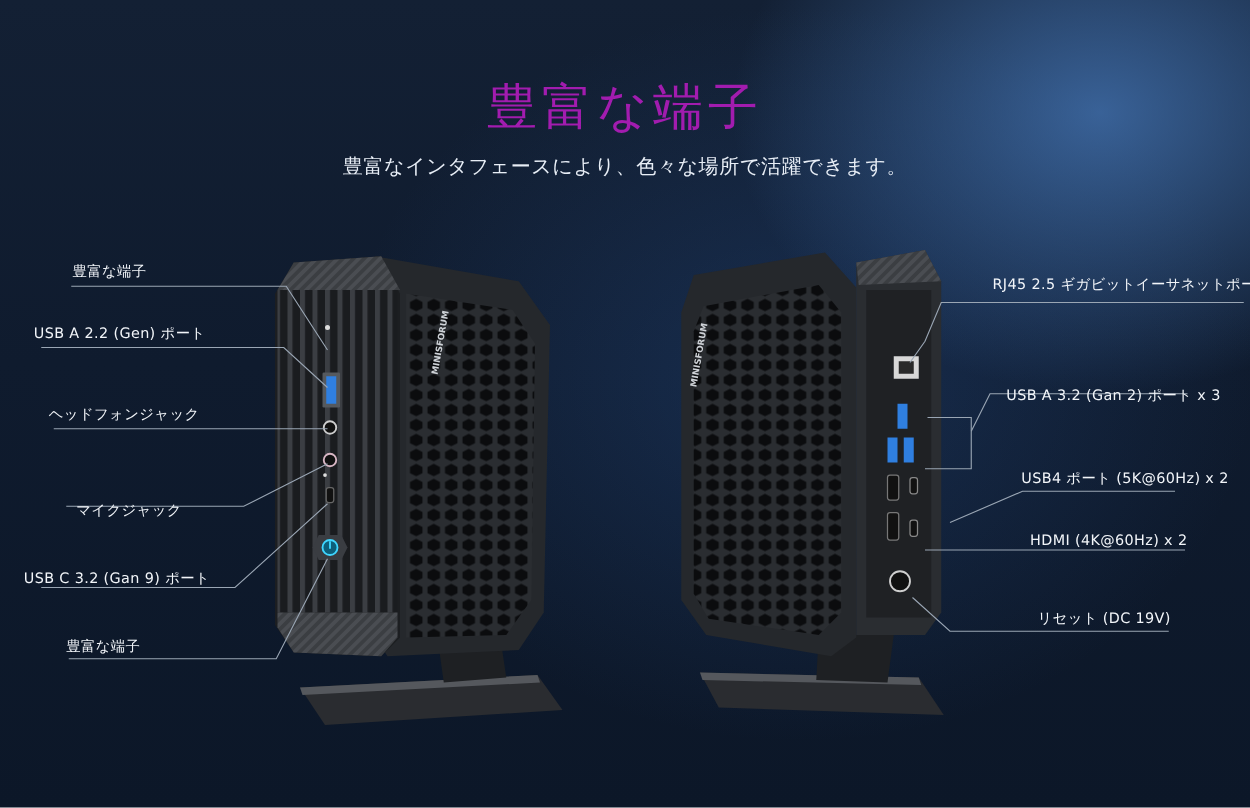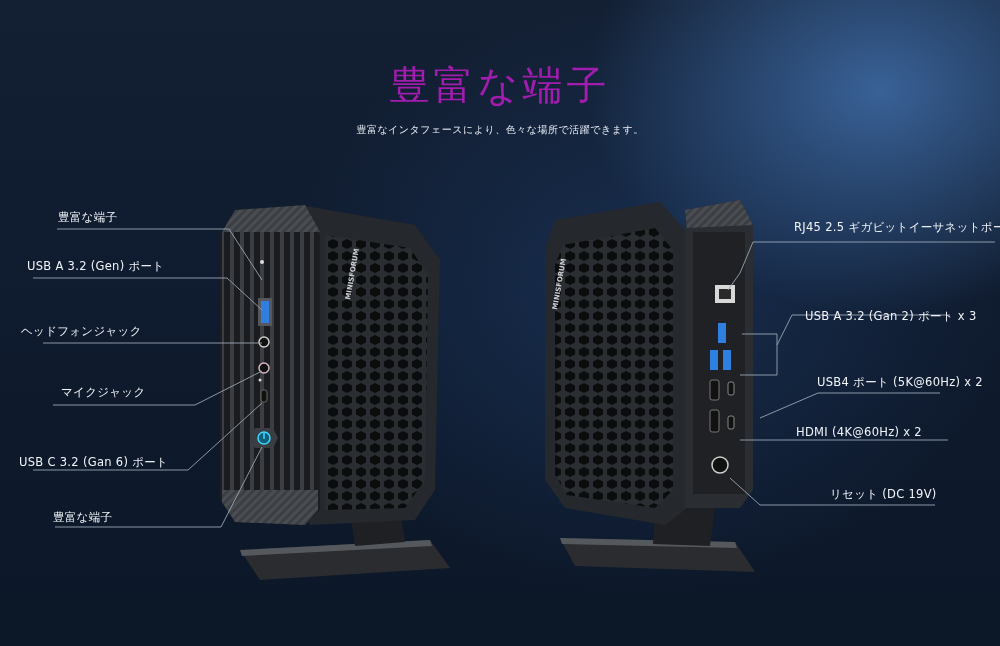--- a/index.html
+++ b/index.html
@@ -5,21 +5,21 @@
   html,body{margin:0;padding:0;}
   body{width:1000px;height:646px;overflow:hidden;position:relative;
     font-family:"DejaVu Sans","Liberation Sans",sans-serif;color:#fff;
     background:
       radial-gradient(ellipse 420px 320px at 880px 90px, rgba(70,120,185,0.75), rgba(40,80,140,0.0) 70%),
       radial-gradient(ellipse 520px 420px at 640px 300px, rgba(40,80,140,0.35), rgba(0,0,0,0) 70%),
       linear-gradient(180deg,#132034 0%,#0f1b2e 45%,#0c1728 100%);}
   .title{position:absolute;left:0;width:1000px;top:58px;text-align:center;
     font-size:40px;font-weight:300;letter-spacing:4px;color:#a21caf;}
   .subtitle{position:absolute;left:0;width:1000px;top:123px;text-align:center;
-    font-size:10px;color:#e8eef6;letter-spacing:0.5px;}
+    font-size:16px;color:#e8eef6;letter-spacing:0.5px;}
   .label{position:absolute;font-size:11.5px;color:#f2f5f9;white-space:nowrap;letter-spacing:0.3px;}
   svg.lines{position:absolute;left:0;top:0;width:1000px;height:646px;pointer-events:none;}
   svg.device{position:absolute;}
 </style>
 </head>
 <body>
 
 <div class="title">豊富な端子</div>
 <div class="subtitle">豊富なインタフェースにより、色々な場所で活躍できます。</div>
 
@@ -114,23 +114,23 @@
     <polyline points="995,242 753,242 740,273 728,290"></polyline>
     <polyline points="950,315 792,315 777,345"></polyline>
     <polyline points="742,334 777,334 777,375 740,375"></polyline>
     <polyline points="940,393 818,393 760,418"></polyline>
     <polyline points="948,440 740,440"></polyline>
     <polyline points="935,505 760,505 730,478"></polyline>
   </g>
 </svg>
 
 <div class="label" style="left:58px;top:210px">豊富な端子</div>
-<div class="label" style="left:27px;top:259px">USB A 3.2 (Gen) ポート</div>
-<div class="label" style="left:21px;top:324px">ヘッドフォンジャック</div>
-<div class="label" style="left:61px;top:385px">マイクジャック</div>
-<div class="label" style="left:19px;top:455px">USB C 3.2 (Gan 6) ポート</div>
+<div class="label" style="left:27px;top:259px">USB A 2.2 (Gen) ポート</div>
+<div class="label" style="left:39px;top:324px">ヘッドフォンジャック</div>
+<div class="label" style="left:61px;top:401px">マイクジャック</div>
+<div class="label" style="left:19px;top:455px">USB C 3.2 (Gan 9) ポート</div>
 <div class="label" style="left:53px;top:510px">豊富な端子</div>
 
 <div class="label" style="left:794px;top:220px">RJ45 2.5 ギガビットイーサネットポート</div>
 <div class="label" style="left:805px;top:309px">USB A 3.2 (Gan 2) ポート x 3</div>
 <div class="label" style="left:817px;top:375px">USB4 ポート (5K@60Hz) x 2</div>
-<div class="label" style="left:796px;top:425px">HDMI (4K@60Hz) x 2</div>
+<div class="label" style="left:824px;top:425px">HDMI (4K@60Hz) x 2</div>
 <div class="label" style="left:830px;top:487px">リセット (DC 19V)</div>
 
 </body></html>

